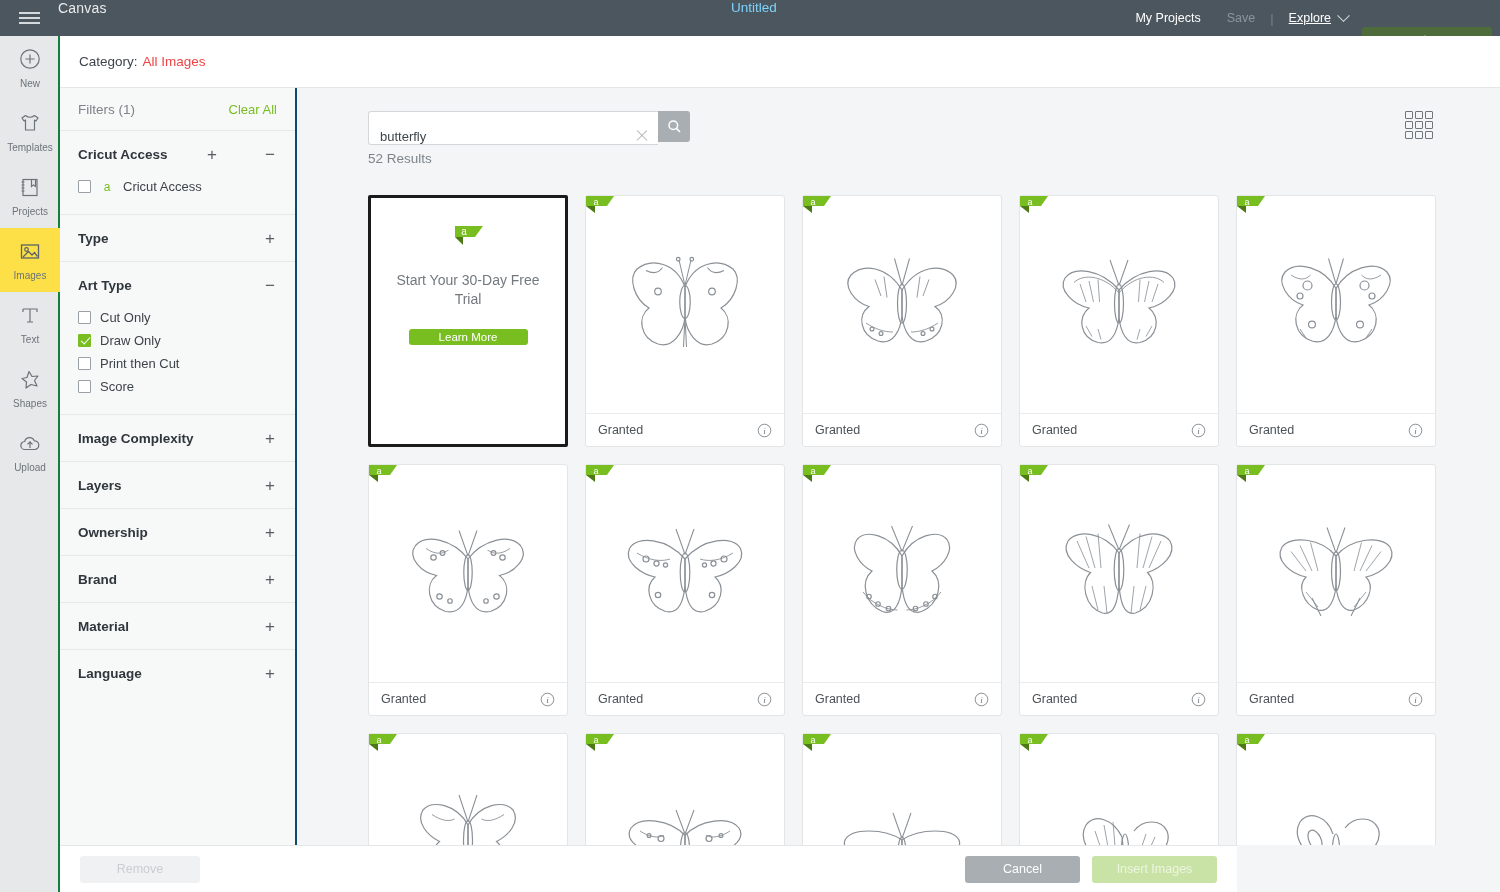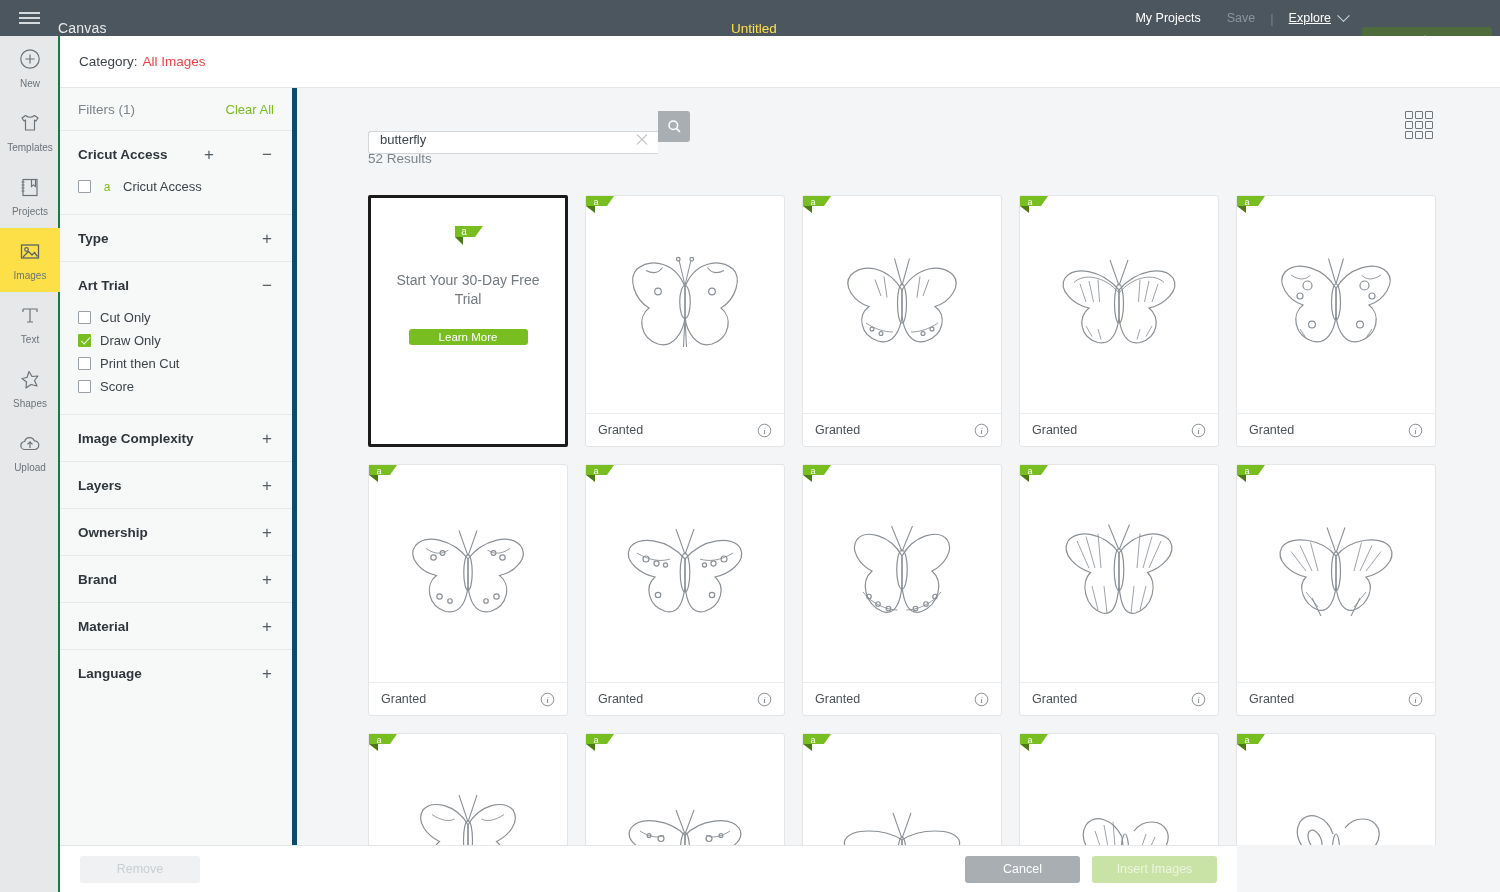--- a/index.html
+++ b/index.html
@@ -6,28 +6,28 @@
   html, body {
     width: 1500px; height: 892px;
     font-family: "Liberation Sans", sans-serif;
     background: #f4f5f6;
     overflow: hidden;
   }
 
   
   .topbar {
     position: absolute; top: 0; left: 0; width: 1500px; height: 36px;
-    background: #4c565f; display: flex; align-items: flex-end;
+    background: #4c565f; display: flex; align-items: flex-start;
   }
   .hamburger { width: 58px; height: 36px; display: flex; flex-direction: column;
     align-items: center; justify-content: center; gap: 3px; cursor: pointer; }
   .hamburger span { display: block; width: 21px; height: 2px; background: #d7dadd; }
   .topbar-title-left { color: #e9ebec; font-size: 14px; letter-spacing: .2px; }
   .topbar-center { position: absolute; left: 0; width: 1500px; text-align: center;
-    color: #fde047; font-size: 13.5px; pointer-events: none; padding-left: 8px; }
+    color: #7dd3fc; font-size: 13.5px; pointer-events: none; padding-left: 8px; }
   .topbar-right { position: absolute; right: 8px; top: 0; height: 36px;
     display: flex; align-items: center; gap: 0; }
   .tb-link { color: #ffffff; font-size: 12.5px; padding: 0 13px; cursor: pointer; }
   .tb-link.dim { color: #8b959d; }
   .tb-sep { color: #78838b; font-size: 13px; padding: 0 2px; }
   .tb-explore { color: #ffffff; font-size: 12.5px; padding: 0 8px 0 13px; cursor: pointer; text-decoration: underline; }
   .chev { width: 9px; height: 9px; border-right: 1.6px solid #cfd5d9;
     border-bottom: 1.6px solid #cfd5d9; transform: rotate(45deg) translate(-2px,-2px);
     margin-right: 14px; }
   .makeit { width: 130px; height: 26px; border-radius: 3px; background: #4e6b3c;
@@ -50,21 +50,21 @@
     position: absolute; top: 36px; left: 60px; width: 1440px; height: 52px;
     background: #ffffff; border-bottom: 1px solid #e4e6e8;
     display: flex; align-items: center; padding-left: 19px;
   }
   .cat-label { font-size: 13.5px; color: #3d444a; }
   .cat-value { font-size: 13.5px; color: #ef4444; margin-left: 5px; cursor: pointer; }
 
   
   .filters {
     position: absolute; top: 88px; left: 60px; width: 237px; height: 757px;
-    background: #f7f8f8; border-right: 5px solid #0c4a6e;
+    background: #f7f8f8; border-right: 2px solid #0c4a6e;
   }
   .f-head { height: 42px; display: flex; align-items: center;
     justify-content: space-between; padding: 0 18px 0 18px; }
   .f-head-title { font-size: 13.5px; color: #7c848a; }
   .f-clear { font-size: 13px; color: #78be20; cursor: pointer; }
   .f-section { border-top: 1px solid #e6e8e9; padding: 0 18px; }
   .f-section:first-of-type { border-top: 1px solid #e6e8e9; }
   .f-row { height: 46px; display: flex; align-items: center; justify-content: space-between; }
   .f-name { font-size: 13.5px; color: #2f363c; font-weight: bold; }
   .f-ctrls { display: flex; align-items: center; gap: 44px; }
@@ -79,23 +79,23 @@
   .cbox.on::after { content: ""; position: absolute; left: 3.5px; top: .5px;
     width: 4px; height: 8px; border-right: 1.8px solid #fff;
     border-bottom: 1.8px solid #fff; transform: rotate(42deg); }
   .opt-label { font-size: 13px; color: #3d444a; }
   .acc-a { width: 14px; height: 14px; }
 
   
   .main { position: absolute; top: 88px; left: 298px; width: 1202px; height: 757px;
     background: #f4f5f6; overflow: hidden; }
   .searchrow { position: absolute; top: 23px; left: 70px; display: flex; }
-  .searchbox { width: 290px; height: 23px; background: #fff; border: 1px solid #d4d7da;
-    border-right: none; border-radius: 3px 0 0 3px; display: flex; align-items: flex-start;
-    padding: 0 8px 0 11px; margin-top: 20px; }
+  .searchbox { width: 290px; height: 34px; background: #fff; border: 1px solid #d4d7da;
+    border-right: none; border-radius: 3px 0 0 3px; display: flex; align-items: flex-end;
+    padding: 0 8px 0 11px; }
   .searchbox input { border: none; outline: none; flex: 1; font-size: 13px;
     color: #3d444a; font-family: "Liberation Sans", sans-serif; background: transparent; }
   .clearx { width: 16px; height: 16px; position: relative; cursor: pointer; flex: 0 0 auto; }
   .clearx::before, .clearx::after { content: ""; position: absolute; left: 1px; top: 7px;
     width: 14px; height: 1.4px; background: #b3b8bc; }
   .clearx::before { transform: rotate(45deg); }
   .clearx::after { transform: rotate(-45deg); }
   .searchbtn { width: 32px; height: 31px; background: #a9aeb2; border-radius: 0 3px 3px 0;
     display: flex; align-items: center; justify-content: center; cursor: pointer; }
   .results { position: absolute; top: 63px; left: 70px; font-size: 13.5px; color: #7c848a; }
@@ -255,21 +255,21 @@
 
   <div class="f-section">
     <div class="f-row">
       <div class="f-name">Type</div>
       <div class="pm">+</div>
     </div>
   </div>
 
   <div class="f-section">
     <div class="f-row">
-      <div class="f-name">Art Trial</div>
+      <div class="f-name">Art Type</div>
       <div class="pm">−</div>
     </div>
     <div class="f-opts">
       <div class="f-opt">
         <div class="cbox"></div>
         <div class="opt-label">Cut Only</div>
       </div>
       <div class="f-opt">
         <div class="cbox on"></div>
         <div class="opt-label">Draw Only</div>

